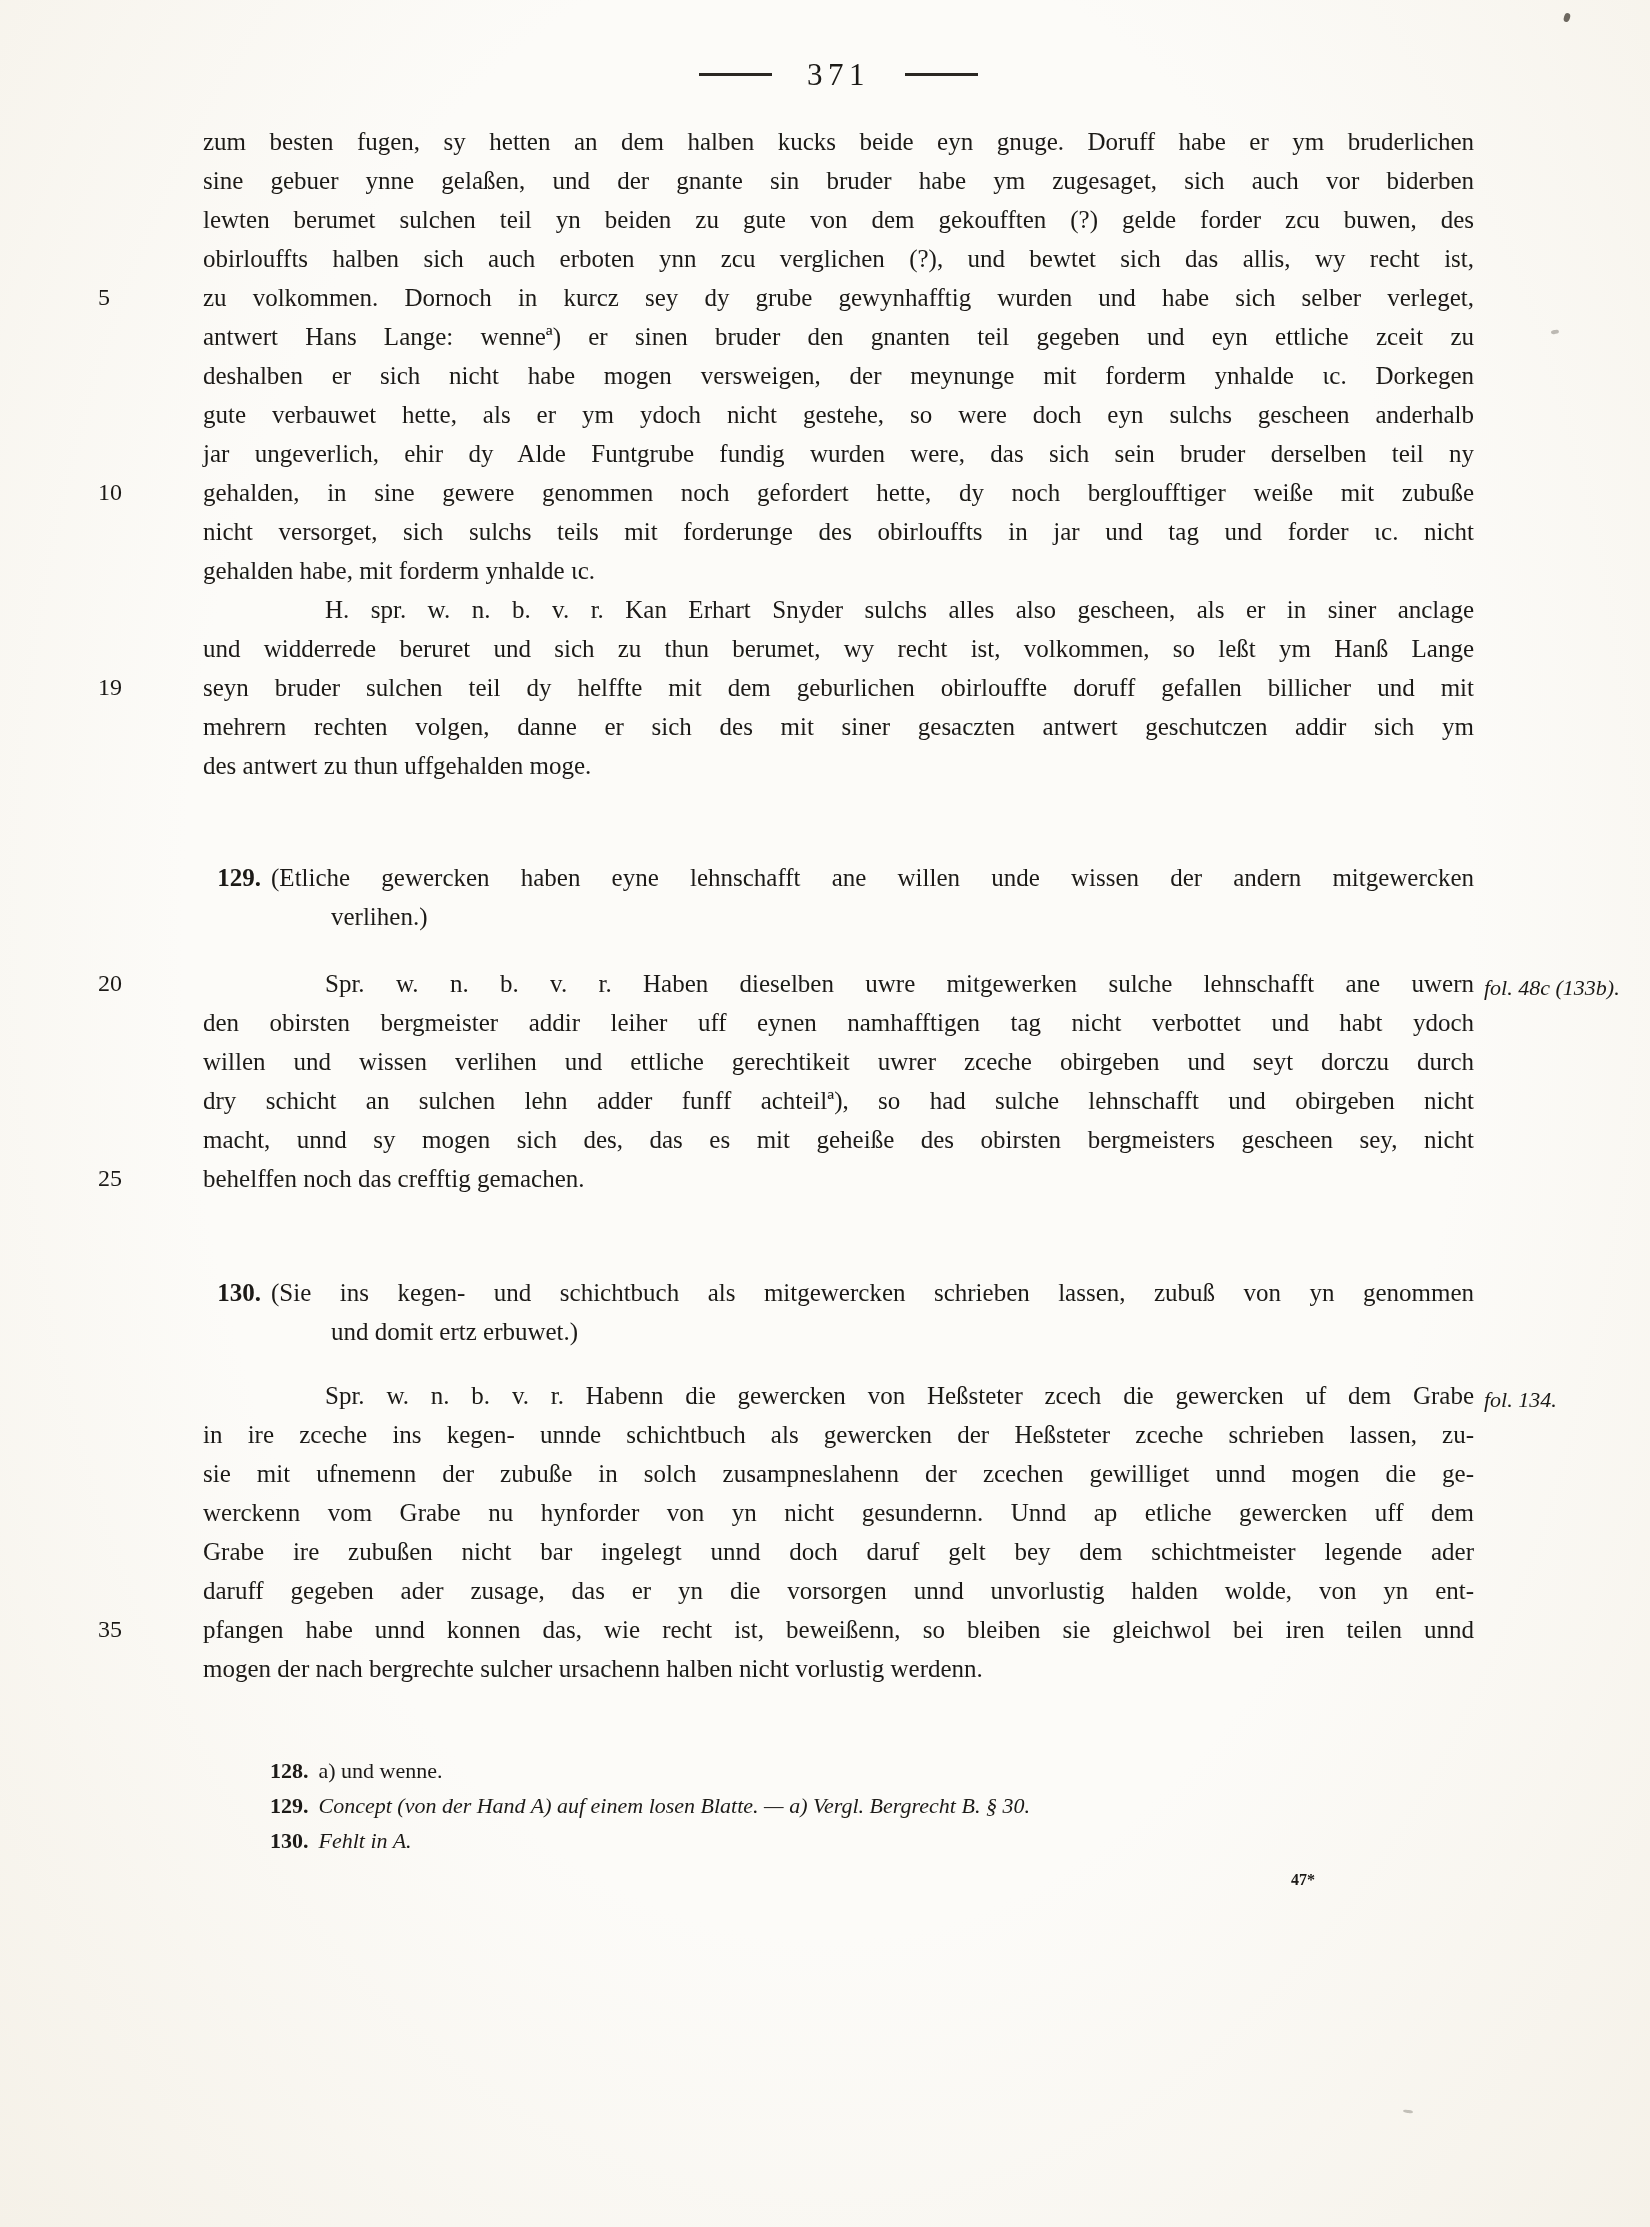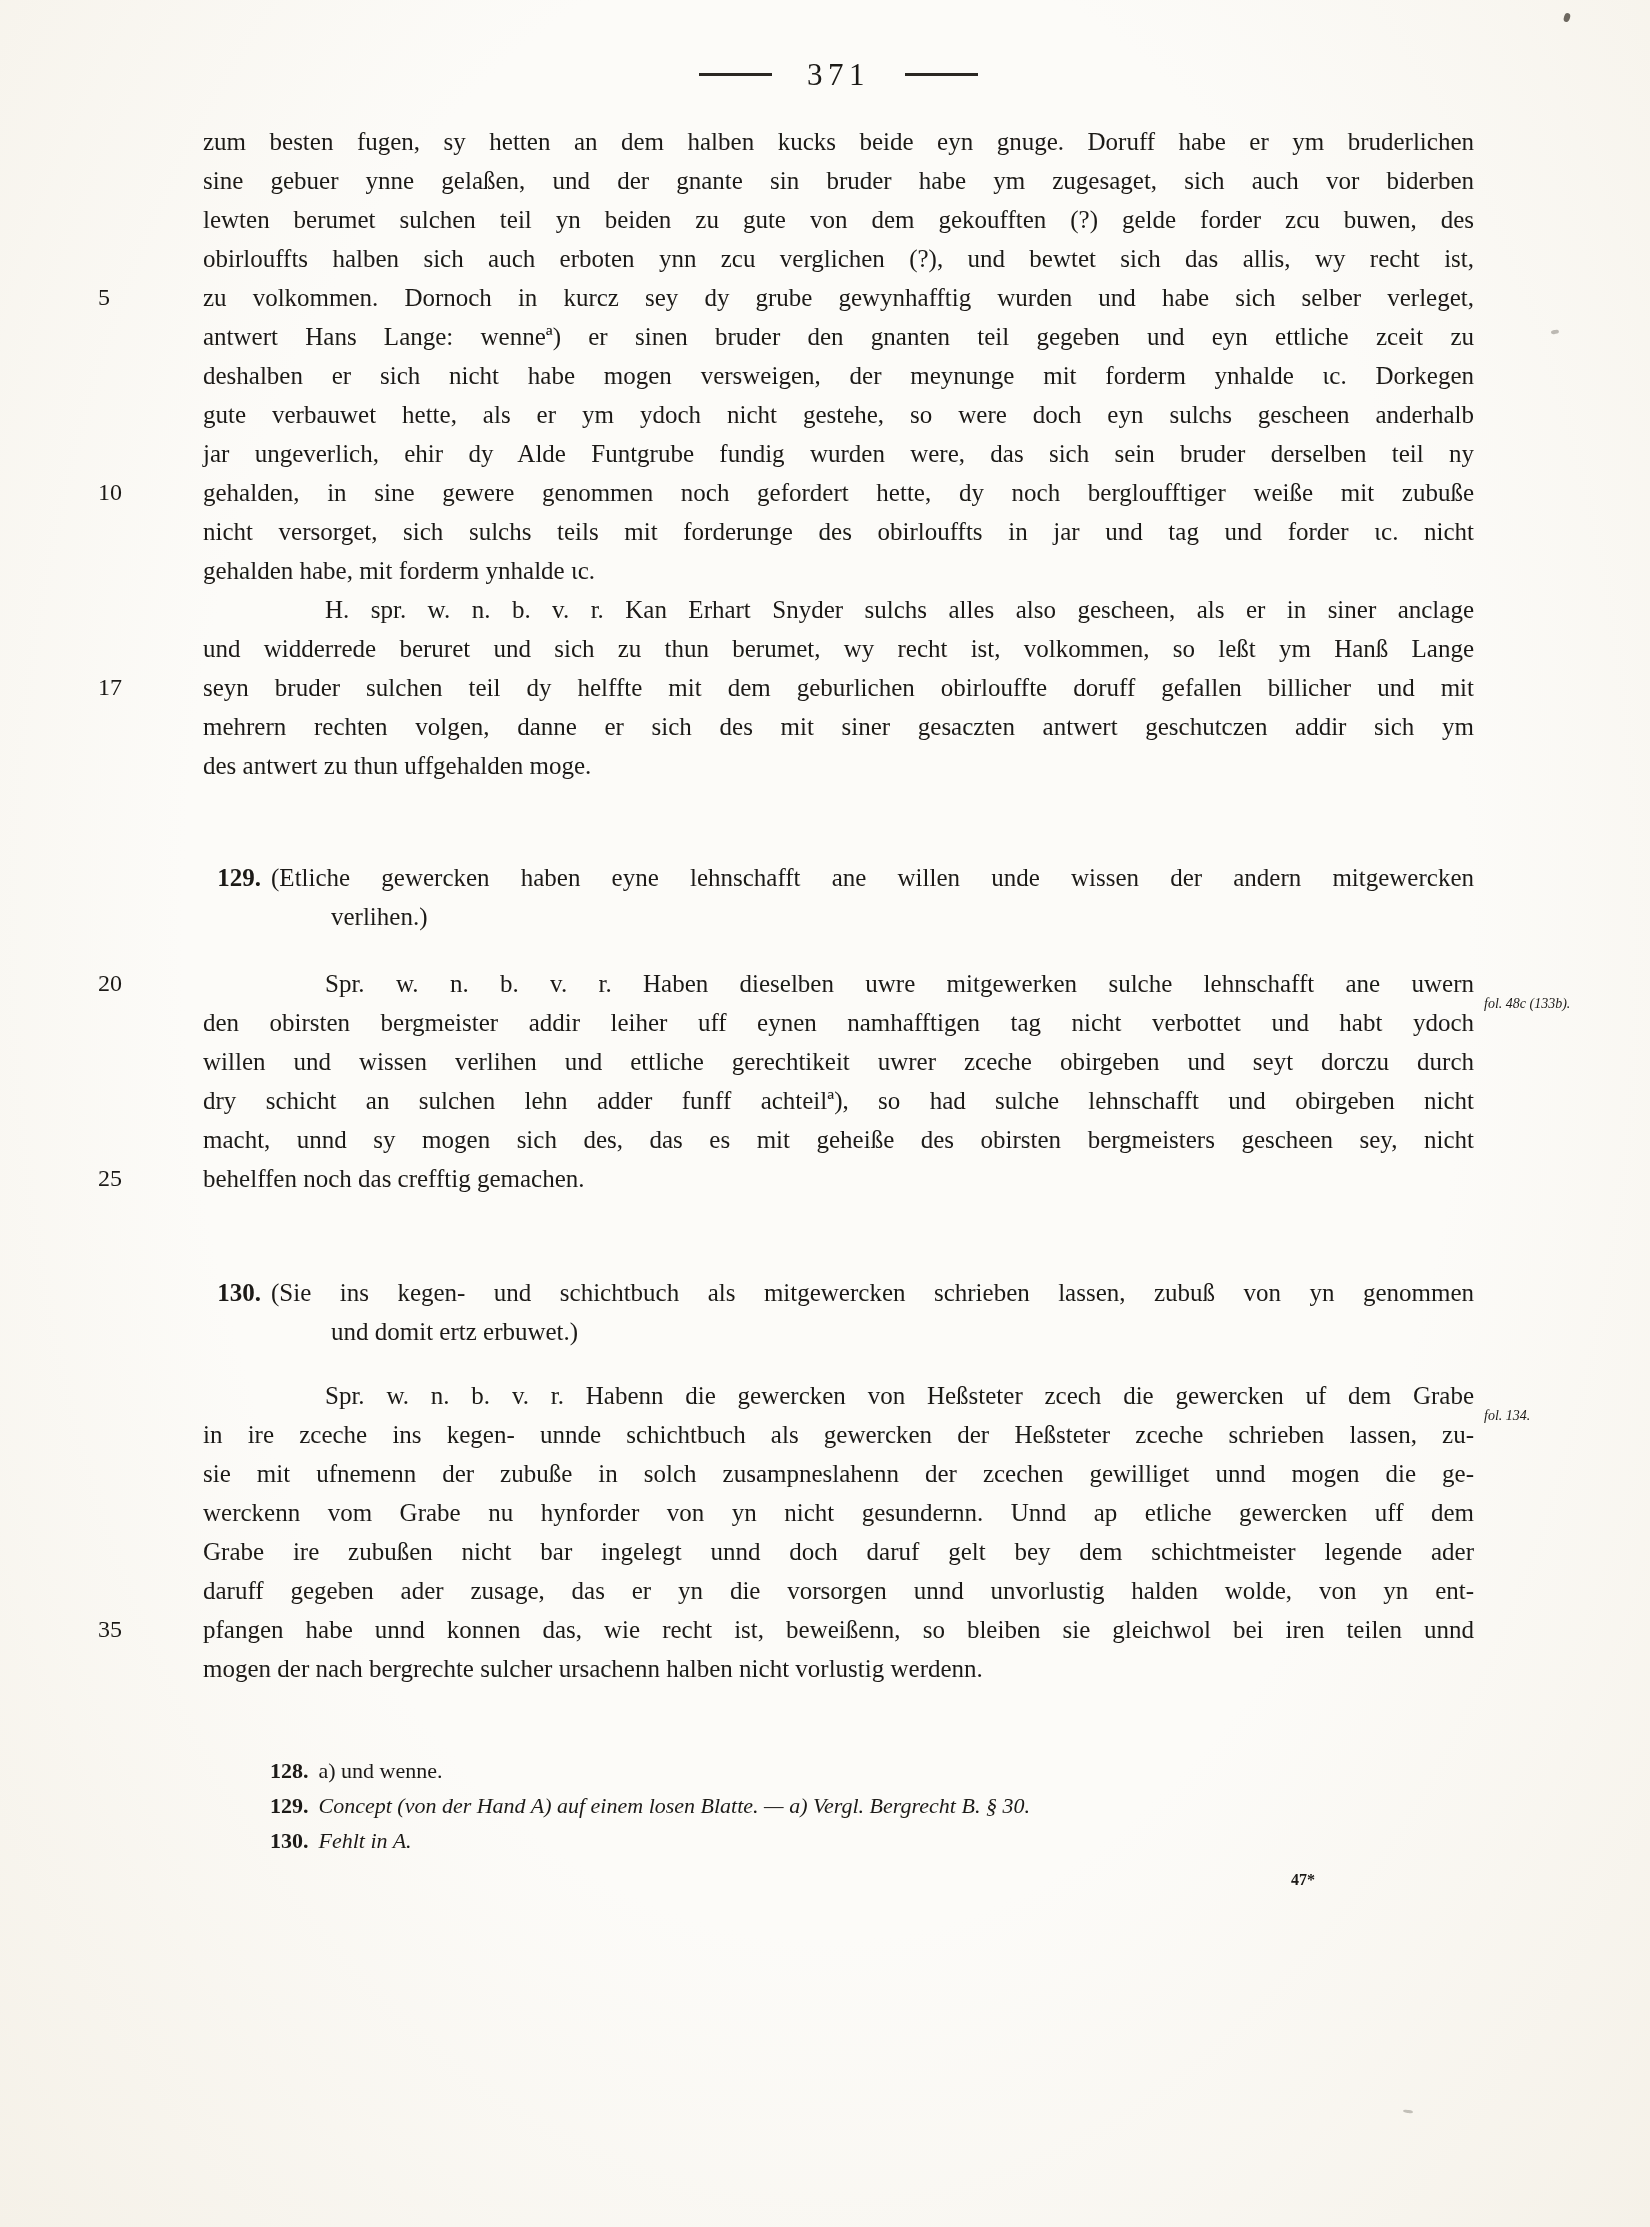--- a/index.html
+++ b/index.html
@@ -32,22 +32,22 @@
   .line.hnum { text-indent: 14.3px; }
   .line.hang { padding-left: 128px; }
 
   .lineno {
     position: absolute; left: -105px; top: 0; width: 83px;
     text-align: right; font-size: 24px; text-indent: 0;
   }
   .bnum { font-weight: 700; }
   .bnum:not(:empty) { margin-right: 10px; }
   .margnote {
-    position: absolute; left: calc(100% + 10px); top: 20px;
-    font-style: italic; font-size: 14px; white-space: nowrap; text-indent: 0;
+    position: absolute; left: calc(100% + 10px); top: 4px;
+    font-style: italic; font-size: 22px; white-space: nowrap; text-indent: 0;
   }
 
   #sec129-head { margin-top: 73px; }
   #sec129-body { margin-top: 27.6px; }
   #sec130-head { margin-top: 75px; }
   #sec130-body { margin-top: 25px; }
 
   .footnotes { margin-top: 65px; margin-left: 67px; font-size: 22px; line-height: 35px; }
   .fline { text-align: left; }
   .fnum { font-weight: 700; margin-right: 10px; }
@@ -86,21 +86,21 @@
         <div class="line"><span class="lineno"></span><span class="bnum"></span><span class="ltext">jar ungeverlich, ehir dy Alde Funtgrube fundig wurden were, das sich sein bruder derselben teil ny</span><span class="margnote"></span></div>
         <div class="line"><span class="lineno">10</span><span class="bnum"></span><span class="ltext">gehalden, in sine gewere genommen noch gefordert hette, dy noch bergloufftiger weiße mit zubuße</span><span class="margnote"></span></div>
         <div class="line"><span class="lineno"></span><span class="bnum"></span><span class="ltext">nicht versorget, sich sulchs teils mit forderunge des obirlouffts in jar und tag und forder ɩc. nicht</span><span class="margnote"></span></div>
         <div class="line last"><span class="lineno"></span><span class="bnum"></span><span class="ltext">gehalden habe, mit forderm ynhalde ɩc.</span><span class="margnote"></span></div>
       </section>
 
     <section class="block" id="verdict128">
 
     <div class="line indent"><span class="lineno"></span><span class="bnum"></span><span class="ltext">H. spr. w. n. b. v. r.  Kan Erhart Snyder sulchs alles also gescheen, als er in siner anclage</span><span class="margnote"></span></div>
         <div class="line"><span class="lineno"></span><span class="bnum"></span><span class="ltext">und widderrede beruret und sich zu thun berumet, wy recht ist, volkommen, so leßt ym Hanß Lange</span><span class="margnote"></span></div>
-        <div class="line"><span class="lineno">17</span><span class="bnum"></span><span class="ltext">seyn bruder sulchen teil dy helffte mit dem geburlichen obirlouffte doruff gefallen billicher und mit</span><span class="margnote"></span></div>
+        <div class="line"><span class="lineno">19</span><span class="bnum"></span><span class="ltext">seyn bruder sulchen teil dy helffte mit dem geburlichen obirlouffte doruff gefallen billicher und mit</span><span class="margnote"></span></div>
         <div class="line"><span class="lineno"></span><span class="bnum"></span><span class="ltext">mehrern rechten volgen, danne er sich des mit siner gesaczten antwert geschutczen addir sich ym</span><span class="margnote"></span></div>
         <div class="line last"><span class="lineno"></span><span class="bnum"></span><span class="ltext">des antwert zu thun uffgehalden moge.</span><span class="margnote"></span></div>
       </section>
 
     <section class="block" id="sec129-head">
 
     <div class="line hnum"><span class="lineno"></span><span class="bnum">129.</span><span class="ltext">(Etliche gewercken haben eyne lehnschafft ane willen unde wissen der andern mitgewercken</span><span class="margnote"></span></div>
         <div class="line hang last"><span class="lineno"></span><span class="bnum"></span><span class="ltext">verlihen.)</span><span class="margnote"></span></div>
       </section>
 

